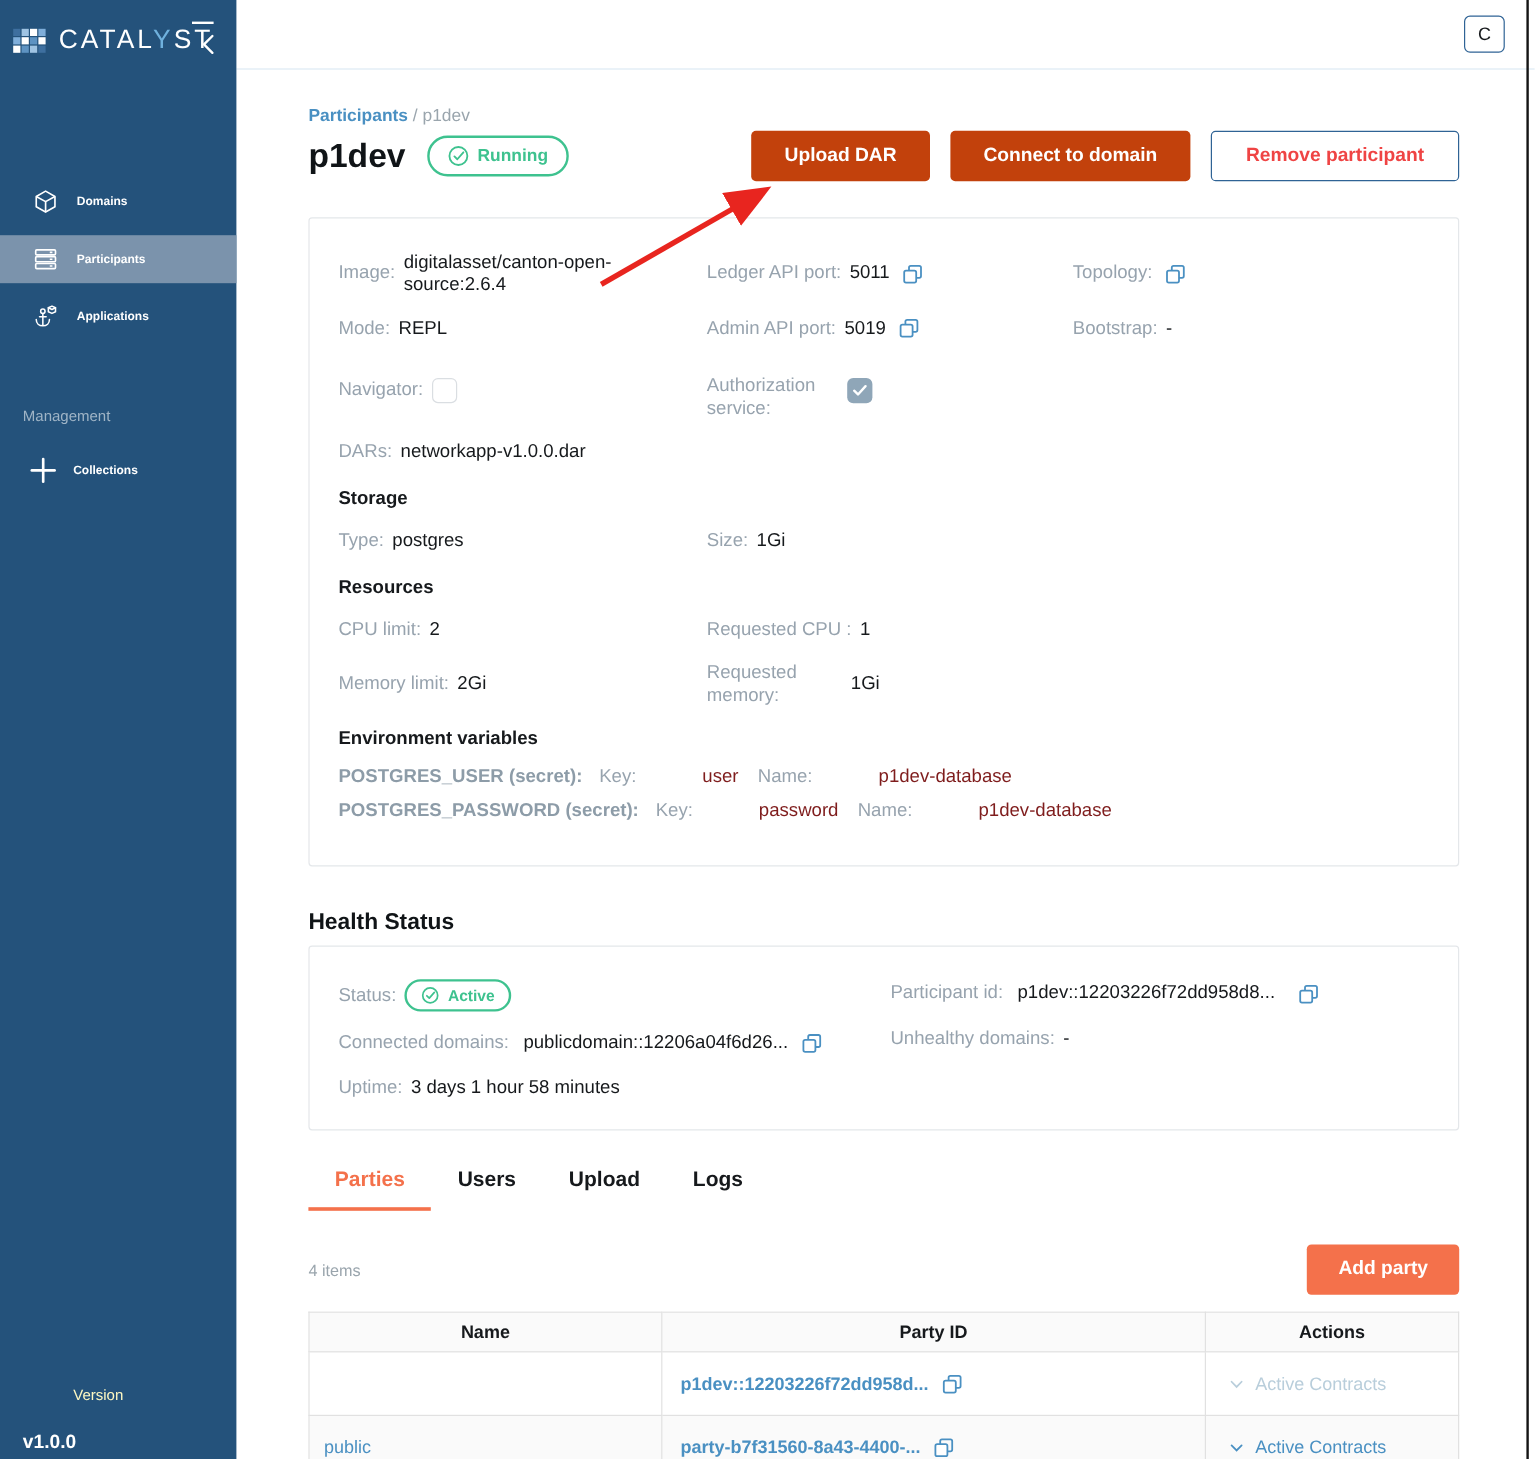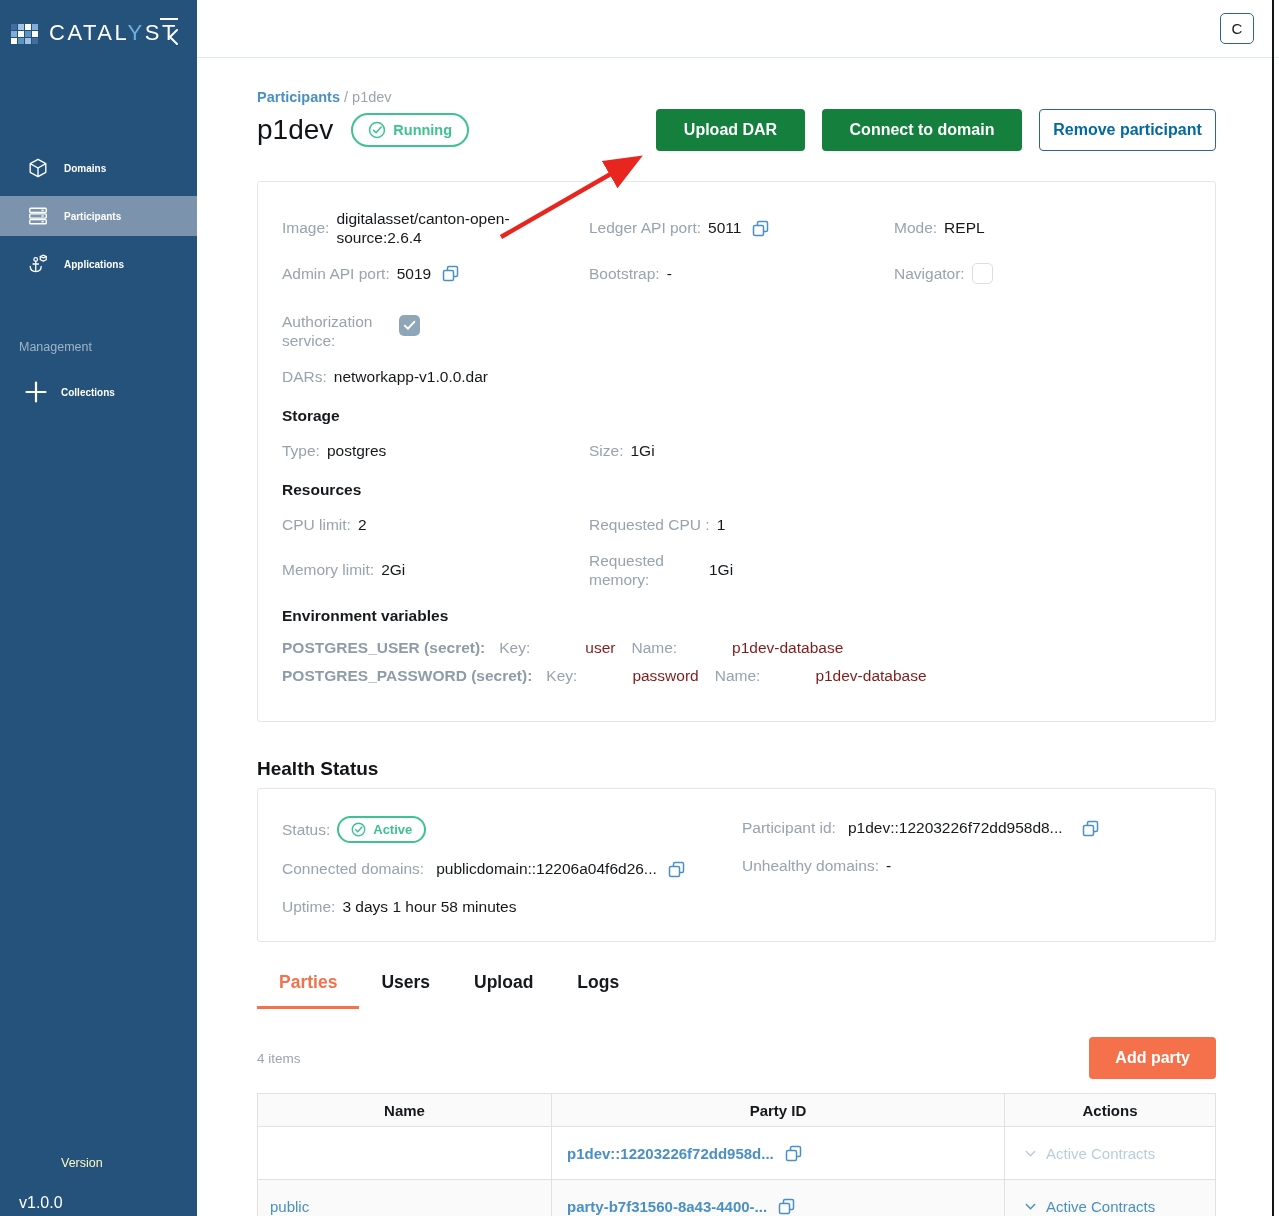--- a/index.html
+++ b/index.html
@@ -17,41 +17,41 @@
   .brand .overlined::after { content:""; position:absolute; left:-2px; right:0; top:-2px; height:2px; background:#fff; }
   .collapse-chevron { position:absolute; top:28px; left:167px; }
   .nav { position:absolute; top:148px; left:0; width:100%; }
   .nav-item { height:40px; display:flex; align-items:center; padding-left:26px; gap:14px; margin-bottom:8px; cursor:pointer; }
   .nav-item.active { background:#7B93AC; }
   .nav-icon { width:24px; display:flex; justify-content:center; }
   .nav-label { font-size:10px; font-weight:700; color:#fff; }
   .mgmt-label { position:absolute; top:340px; left:19px; font-size:12.5px; color:#9FB4C6; }
   .collections-item { position:absolute; top:372px; left:0; width:100%; height:40px; display:flex; align-items:center; padding-left:24px; gap:13px; cursor:pointer; }
   .version-label { position:absolute; top:1156px; left:19px; font-size:12.5px; color:#fef9c3;margin-left:42px; }
-  .version-value { position:absolute; top:1194px; left:19px; font-size:16px; font-weight:400; color:#fff; }
+  .version-value { position:absolute; top:1194px; left:19px; font-size:16px; font-weight:700; color:#fff; }
   
   .topbar { position:absolute; left:197px; top:0; right:0; height:58px; background:#fff; border-bottom:1px solid #DCEAF4; z-index:4; }
   .avatar-btn { position:absolute; top:13px; right:25px; width:34px; height:31px; background:#fff; border:1px solid #2F6395; border-radius:5px; display:flex; align-items:center; justify-content:center; font-size:15px; color:#16191C; cursor:pointer; font-family:inherit; }
   
   .main { position:absolute; left:197px; top:58px; right:0; bottom:0; padding:0 63px 0 60px; background:#fff; }
   .breadcrumb { margin-top:31px; font-size:14.5px; }
   .bc-root { color:#4A90C2; font-weight:700; cursor:pointer; }
   .bc-rest { color:#9AA5AD; }
   .title-row { display:flex; align-items:center; margin-top:4px; }
-  .page-title { font-size:28px; font-weight:400; color:#101417;text-align:right; }
+  .page-title { font-size:28px; font-weight:700; color:#101417;text-align:right; }
   .pill-badge { display:inline-flex; align-items:center; gap:7px; border:2px solid #3EC28F; border-radius:20px; background:#fff; }
   .running-badge { margin-left:18px; padding:6px 15px; }
   .pill-badge .pill-text { color:#3EC28F; font-weight:700; }
   .running-badge .pill-text { font-size:14.5px; }
   .hdr-buttons { margin-left:auto; display:flex; gap:17px; }
   .btn { border:none; border-radius:4px; font-weight:700; font-size:16px; font-family:inherit; cursor:pointer; line-height:1; }
-  .btn-orange { background:#15803d; color:#fff; padding:2px 0; }
+  .btn-orange { background:#c2410c; color:#fff; padding:2px 0; }
   .btn-upload { width:149px; }
   .btn-connect { width:200px; }
-  .btn-outline { background:#fff; border:1px solid #2F6395; color:#0369a1; padding:12px 5px; width:177px; }
+  .btn-outline { background:#fff; border:1px solid #2F6395; color:#ef4444; padding:12px 5px; width:207px; }
   .annot-arrow { position:absolute; left:290px; top:92px; z-index:20; pointer-events:none; }
   
   .card { border:1px solid #E4E7EA; border-radius:3px; background:#fff; }
   .details-card { margin-top:30px; padding:27px 24px 26px; }
   .fgrid { display:grid; grid-template-columns:307px 305px 1fr; }
   .field { display:flex; align-items:center; gap:7px; margin-bottom:14px; min-height:24px; }
   .flabel { color:#97A3AE; font-size:15.5px; }
   .fvalue { color:#16191C; font-size:15.5px; }
   .wrap-label { max-width:110px; line-height:1.25;margin-top:12px; }
   .wrap-label-sm { max-width:95px; line-height:1.25; }
@@ -214,20 +214,29 @@
 
   <div class="card details-card">
     <div class="fgrid">
       <div class="field">
         <span class="flabel">Image:</span>
         <span class="fvalue image-value">digitalasset/canton-open-source:2.6.4</span>
       </div>
       <div class="field">
         <span class="flabel">Ledger API port:</span>
         <span class="fvalue">5011</span>
+        <span class="copy-icon">
+            <svg width="17" height="17" viewBox="0 0 17 17">
+              <rect x="5.5" y="1.5" width="10" height="10" rx="1.5" fill="none" stroke="#4A90C2" stroke-width="1.5"></rect>
+              <rect x="1.5" y="5.5" width="10" height="10" rx="1.5" fill="#fff" stroke="#4A90C2" stroke-width="1.5"></rect>
+            </svg>
+          </span>
+      </div>
+      <div class="field">
+        <span class="flabel">Topology:</span>
         <span class="copy-icon">
             <svg width="17" height="17" viewBox="0 0 17 17">
               <rect x="5.5" y="1.5" width="10" height="10" rx="1.5" fill="none" stroke="#4A90C2" stroke-width="1.5"></rect>
               <rect x="1.5" y="5.5" width="10" height="10" rx="1.5" fill="#fff" stroke="#4A90C2" stroke-width="1.5"></rect>
             </svg>
           </span>
       </div>
 
       <div class="field">
         <span class="flabel">Mode:</span>

